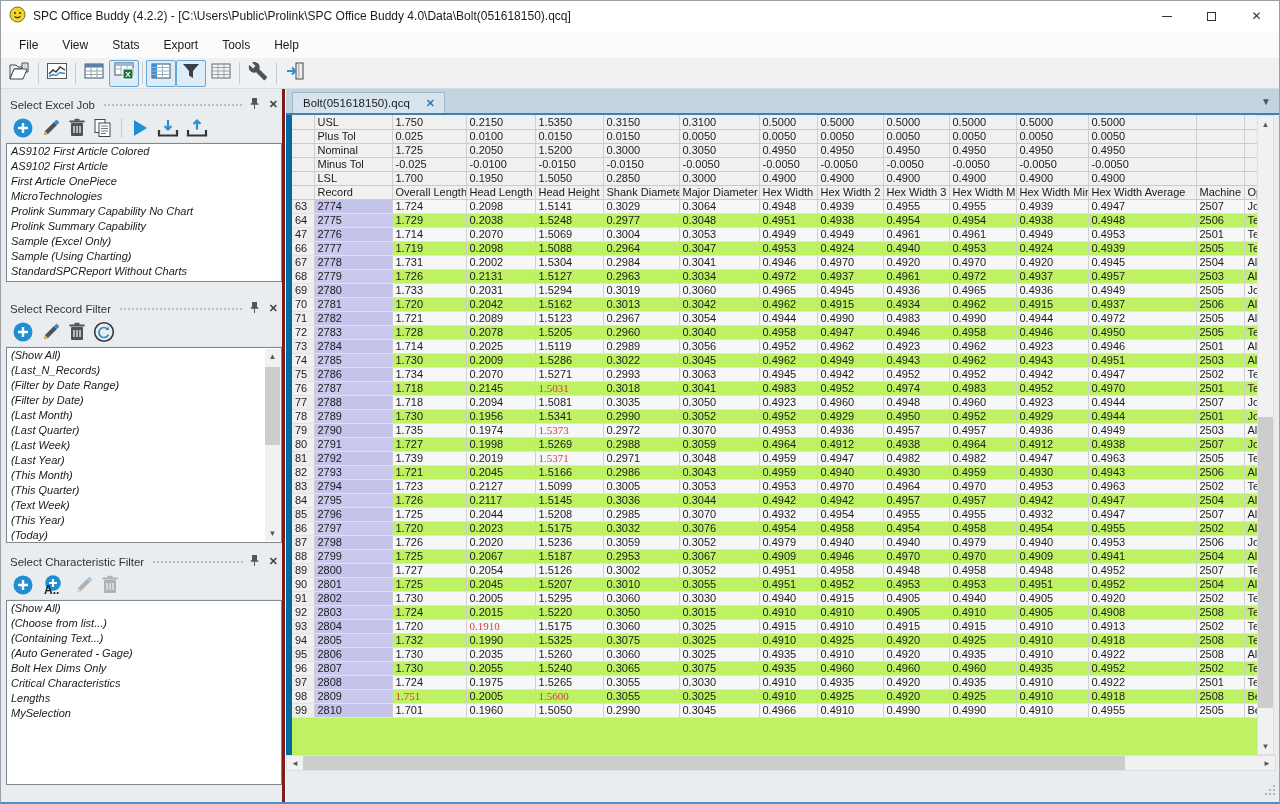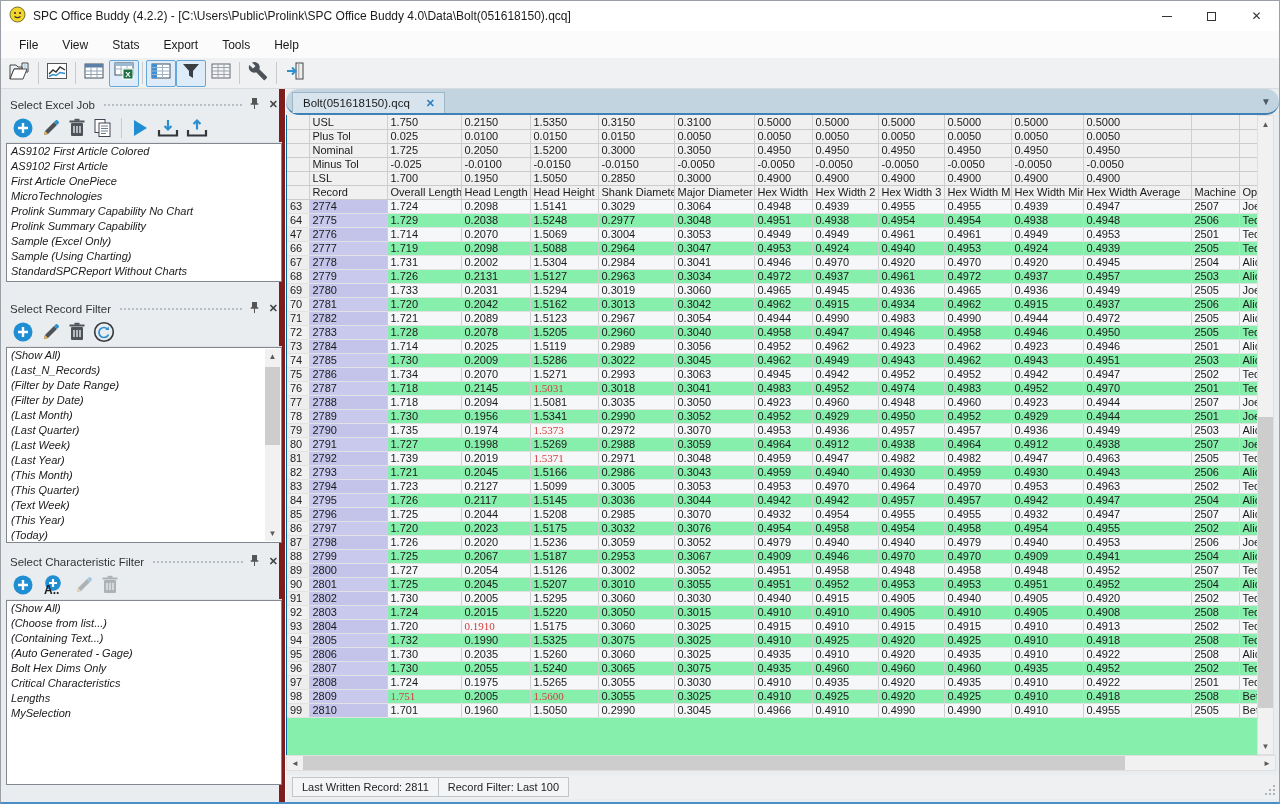--- a/index.html
+++ b/index.html
@@ -15,47 +15,47 @@
   .max-glyph{display:inline-block;width:9px;height:9px;border:1px solid #333;}
   
   .menubar{height:27px;display:flex;align-items:center;background:#fbfbfb;padding-left:6px;}
   .menu-item{font-size:12px;padding:5px 12px;cursor:default;}
   
   .toolbar{height:31px;background:#eff1f2;border-bottom:1px solid #d9dcde;display:flex;align-items:center;padding-left:4px;}
   .tbtn{width:30px;height:27px;display:flex;align-items:center;justify-content:center;border:1px solid transparent;border-radius:2px;}
   .tbtn.sel{background:#ddecf8;border-color:#67a7d8;}
   .tsep{width:1px;height:22px;background:#c7cbce;margin:0 3px;}
   
-  .dock{position:absolute;left:0;top:88px;width:284px;bottom:0;background:#e9edf0;border-right:6px solid #7f1d1d;}
+  .dock{position:absolute;left:0;top:88px;width:284px;bottom:0;background:#e9edf0;border-right:3px solid #7f1d1d;}
   .rightpane{position:absolute;left:285px;top:88px;right:0;bottom:0;background:#e9edf0;}
   
   .panel{position:absolute;left:5px;width:276px;}
   .phead{height:17px;display:flex;align-items:center;font-size:11.5px;color:#333;padding:0 4px;}
   .phead .leader{flex:1;height:5px;margin:2px 6px 0 8px;
     background-image:radial-gradient(#b7bdc4 0.8px,transparent 0.9px);background-size:4px 4px;}
   .phead .pclose{font-size:11px;color:#444;margin-left:9px;font-weight:bold;}
   .ptools{height:30px;display:flex;align-items:center;gap:7px;padding-left:6px;border-bottom:1px solid #dfe3e6;}
   .pibtn{display:flex;align-items:center;justify-content:center;height:26px;}
   .pibtn.disabled{opacity:.38;}
   .psep{width:1px;height:20px;background:#c7cbce;margin:0 1px;}
   .plist{position:relative;background:#fff;border:1px solid #828790;overflow:hidden;font-size:11px;}
   .list-item{height:15px;line-height:15px;padding-left:4px;white-space:nowrap;font-style:italic;}
   
   .sb-v{position:absolute;top:1px;right:1px;bottom:1px;width:15px;background:#f1f1f1;}
   .sb-btn{height:15px;display:flex;align-items:center;justify-content:center;font-size:8px;color:#5a5a5a;background:#f1f1f1;}
   .sb-track{position:absolute;top:15px;bottom:15px;left:0;right:0;}
   .sb-thumb{position:absolute;left:0;right:0;background:#cdcdcd;}
   
-  .tabstrip{position:absolute;top:0;left:0;right:0;height:26px;background:#c2d4e0;border-bottom:2px solid #3f81b4;display:flex;align-items:flex-end;border-radius:13px;}
+  .tabstrip{position:absolute;top:0;left:0;right:0;height:26px;background:#c2d4e0;border-bottom:2px solid #3f81b4;display:flex;align-items:flex-end;}
   .tab{display:flex;align-items:center;gap:16px;background:#d8e4ed;border:1px solid #9fb6c6;border-bottom:none;
     padding:3px 9px 3px 10px;font-size:11.5px;margin-left:6px;height:21px;}
   .tab .tclose{color:#2d7fc1;font-weight:bold;font-size:11px;}
   .tab-menu{margin-left:auto;margin-right:8px;align-self:center;color:#4a5a66;font-size:10px;}
   
-  .grid-viewport{position:absolute;top:26px;left:0;width:973px;height:640px;overflow:hidden;background:#86efac;border-left:1px solid #0369a1;}
+  .grid-viewport{position:absolute;top:26px;left:0;width:973px;height:640px;overflow:hidden;background:#bef264;border-left:6px solid #0369a1;}
   table.grid{border-collapse:collapse;table-layout:fixed;width:1022px;font-size:11px;}
   table.grid td{height:14px;padding:0 3px;border-right:1px solid #cfcfcf;border-bottom:1px solid #e2e2e2;
     white-space:nowrap;overflow:hidden;}
   tr.spec td,tr.colhead td{background:#f0f0f0;border-bottom:1px solid #cbcbcb;}
   td.gut{background:#f1f1f1;border-right:1px solid #b5b5b5;color:#222;}
   tr.alt td{background:#f6f7f8;}
   tr.alt td.rec{background:#c4c4ea;}
   td.rec{background:#c9c9ed;}
   tr.alt td.gut{background:#ededee;}
   td.red{color:#d43c3c;font-family:Liberation Serif, serif;}
@@ -1142,24 +1142,20 @@
     </div>
 
     <div class="hscroll">
       <div class="arr">◄</div>
       <div class="htrack">
           <div class="hthumb"></div>
         </div>
       <div class="arr">►</div>
     </div>
 
-    <div class="statusbar">
-      <div class="statbox">Last Written Record: 2811</div>
-      <div class="statbox">Record Filter: Last 100</div>
-    </div>
   </div>
 
   <span class="grip">
     <svg width="12" height="12" viewBox="0 0 12 12">
         <g fill="#9aa0a6">
           <circle cx="10" cy="2" r="1"></circle>
           <circle cx="10" cy="6" r="1"></circle>
           <circle cx="6" cy="6" r="1"></circle>
           <circle cx="10" cy="10" r="1"></circle>
           <circle cx="6" cy="10" r="1"></circle>

